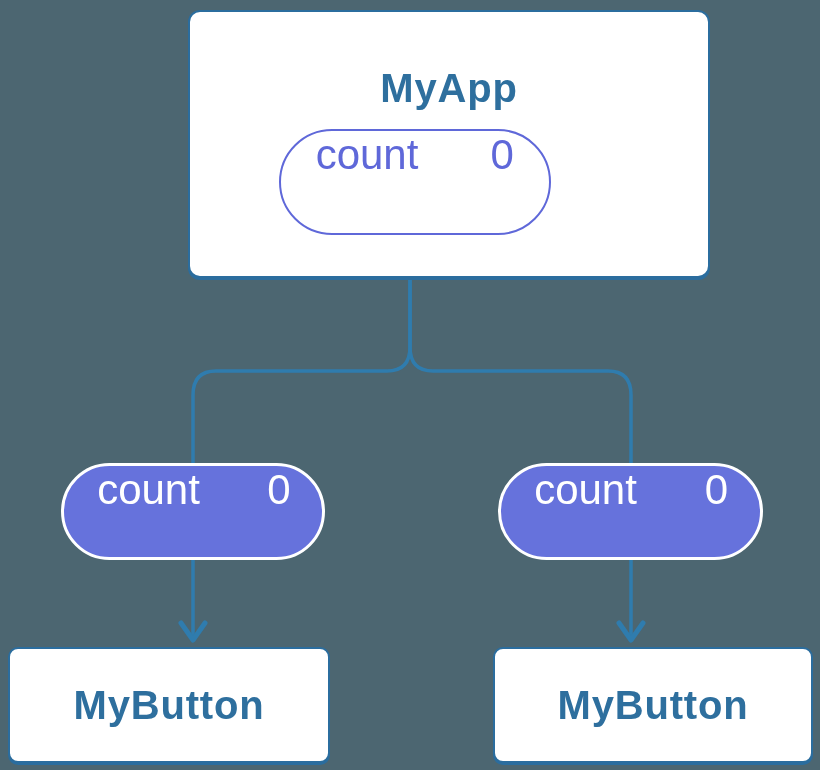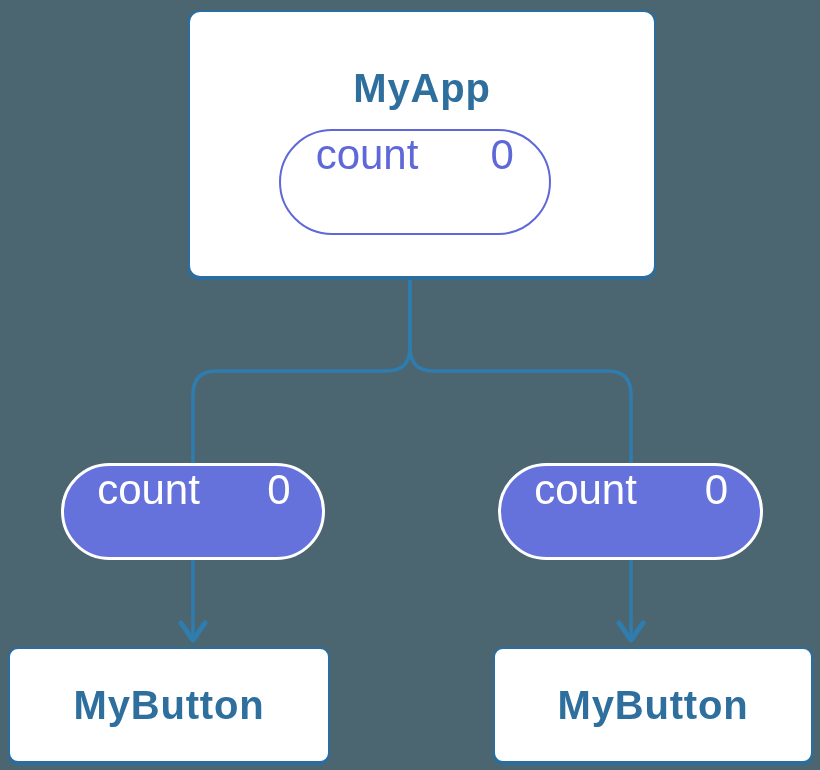--- a/index.html
+++ b/index.html
@@ -36,21 +36,21 @@
     stroke-linecap:round;
     stroke-linejoin:round;
   }
   .card{
     position:absolute;z-index:2;
     background:#ffffff;
     border:2.5px solid var(--node-border-blue);
     border-radius:12px;
     box-shadow:0 2px 0 var(--node-border-blue);
   }
-  .root-card{left:188px;top:10px;width:468px;height:268px;}
+  .root-card{left:188px;top:10px;width:522px;height:268px;}
   .card-title{
     color:var(--node-title-blue);
     font-size:40px;
     font-weight:600;
     letter-spacing:0.8px;
     line-height:1;
     text-align:center;
   }
   .root-title{position:absolute;left:0;right:0;top:56px;}
   .leaf-card{

